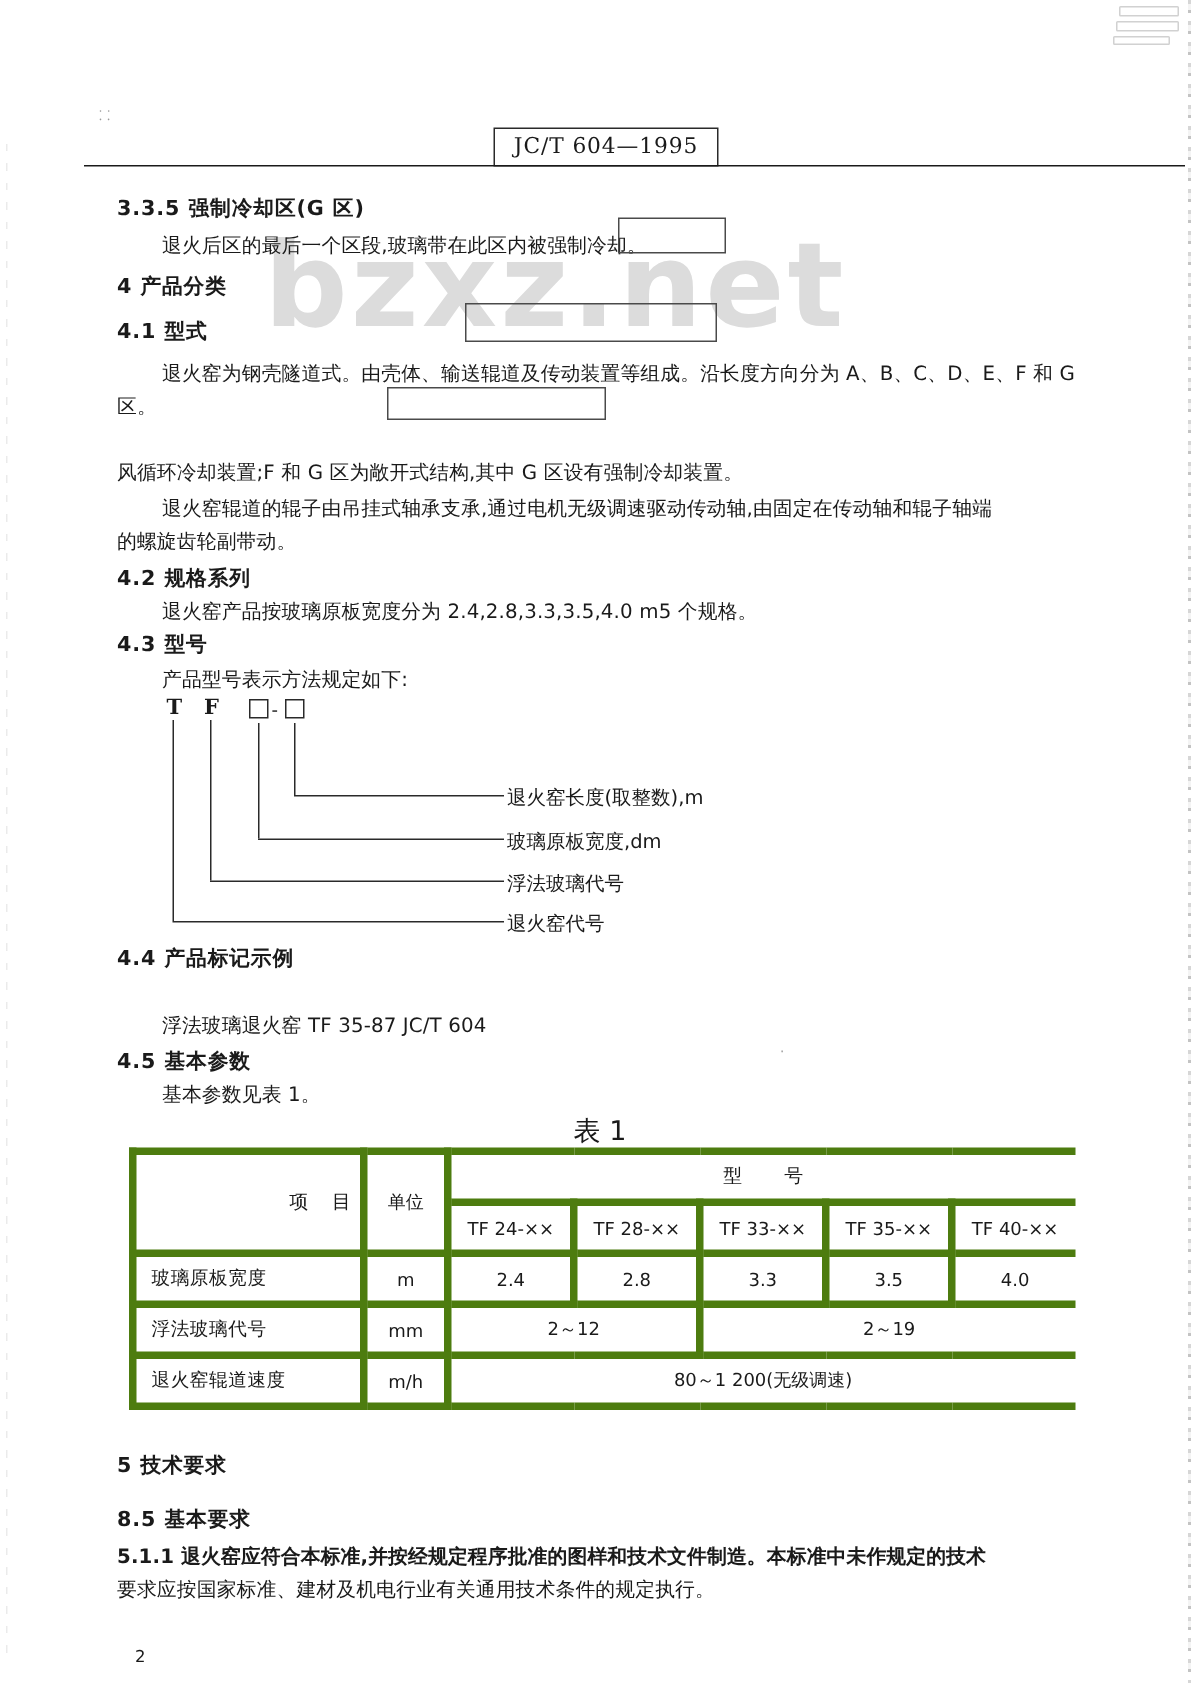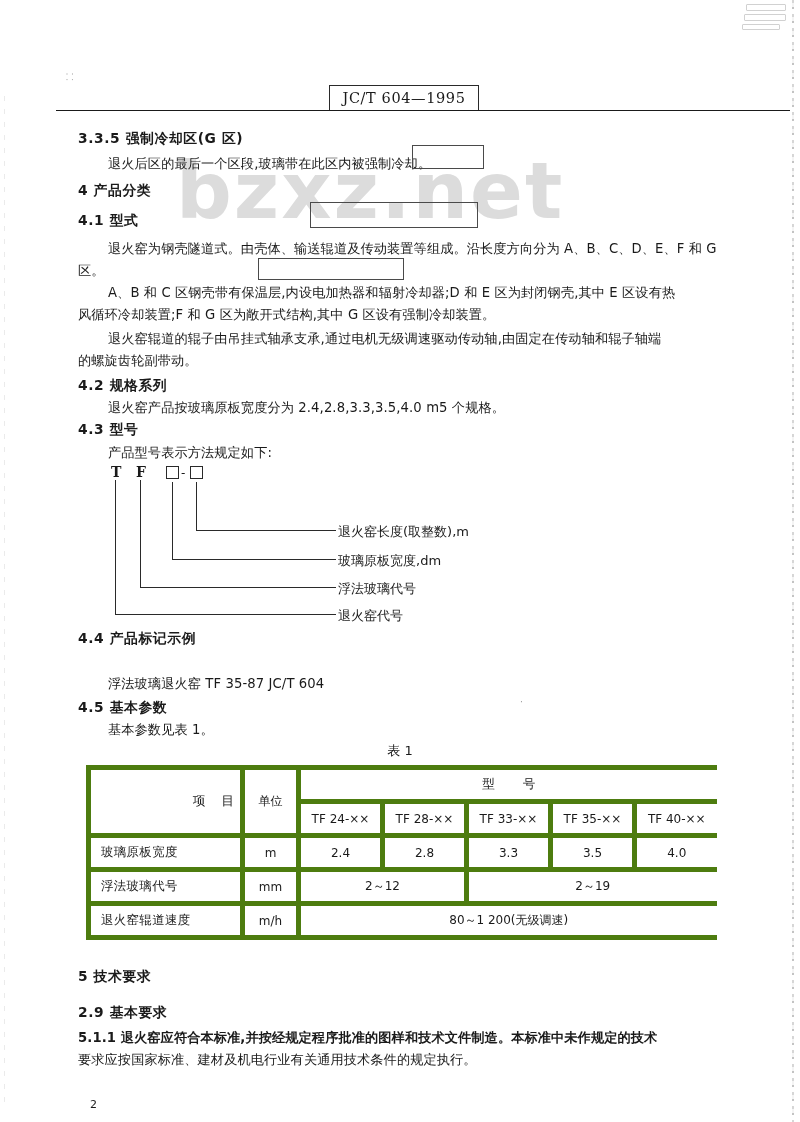--- a/index.html
+++ b/index.html
@@ -74,21 +74,21 @@
   .sq {
     position: absolute; width: 13px; height: 13px; border: 1.3px solid #2a2a2a;
   }
   .vline { position: absolute; width: 0; border-left: 1.2px solid #2a2a2a; }
   .hline { position: absolute; height: 0; border-top: 1.2px solid #2a2a2a; }
   .dlabel { position: absolute; font-size: 13px; white-space: nowrap; }
 
   
   .tbl-caption {
     position: absolute; left: 0; top: 742px; width: 800px; text-align: center;
-    font-size: 13px;
+    font-size: 18px;
   }
   table.spec {
     position: absolute; left: 86px; top: 765px; width: 628px;
     border-collapse: collapse; table-layout: fixed;
   }
   table.spec td {
     border: 5px solid #4d7c0f; text-align: center; font-size: 12px;
     padding: 0; height: 34px; vertical-align: middle;
   }
   table.spec td.hdr-item { font-size: 12.6px; letter-spacing: 6px; text-indent: 6px; text-align: right; }
@@ -127,21 +127,20 @@
 
   <div class="t cn sec-head" style="left:78px; top:182px;">4  产品分类</div>
 
   <div class="t cn sec-head" style="left:78px; top:212px;">4.1  型式</div>
   <div class="art-box" style="left:310px; top:202px; width:168px; height:26px;"></div>
 
   <div class="t cn body" style="left:108px; top:240px;">退火窑为钢壳隧道式。由壳体、输送辊道及传动装置等组成。沿长度方向分为 A、B、C、D、E、F 和 G</div>
   <div class="t cn body" style="left:78px; top:262px;">区。</div>
   <div class="art-box" style="left:258px; top:258px; width:146px; height:22px;"></div>
 
-  <div class="t cn body" style="left:108px; top:284px;">A、B 和 C 区钢壳带有保温层,内设电加热器和辐射冷却器;D 和 E 区为封闭钢壳,其中 E 区设有热</div>
   <div class="t cn body" style="left:108px; top:330px;">退火窑辊道的辊子由吊挂式轴承支承,通过电机无级调速驱动传动轴,由固定在传动轴和辊子轴端</div>
 
   <div class="t cn body" style="left:78px; top:306px;">风循环冷却装置;F 和 G 区为敞开式结构,其中 G 区设有强制冷却装置。</div>
   <div class="t cn body" style="left:78px; top:352px;">的螺旋齿轮副带动。</div>
 
   <div class="t cn sec-head" style="left:78px; top:377px;">4.2  规格系列</div>
   <div class="t cn body" style="left:108px; top:399px;">退火窑产品按玻璃原板宽度分为 2.4,2.8,3.3,3.5,4.0 m5 个规格。</div>
 
   <div class="t cn sec-head" style="left:78px; top:421px;">4.3  型号</div>
   <div class="t cn body" style="left:108px; top:444px;">产品型号表示方法规定如下:</div>
@@ -221,19 +220,19 @@
 
       <tr>
         <td class="left-lbl">退火窑辊道速度</td>
         <td>m/h</td>
         <td colspan="5" class="noright">80～1 200(无级调速)</td>
       </tr>
     </tbody>
   </table>
 
   <div class="t cn sec-head" style="left:78px; top:968px;">5  技术要求</div>
-  <div class="t cn sec-head" style="left:78px; top:1004px;">2.9  基本要求</div>
+  <div class="t cn sec-head" style="left:78px; top:1004px;">8.5  基本要求</div>
   <div class="t cn body" style="left:78px; top:1029px;font-weight:bold;">5.1.1  退火窑应符合本标准,并按经规定程序批准的图样和技术文件制造。本标准中未作规定的技术</div>
   <div class="t cn body" style="left:78px; top:1051px;">要求应按国家标准、建材及机电行业有关通用技术条件的规定执行。</div>
 
   <div class="pageno">2</div>
 
 </div>
 
 </body></html>

